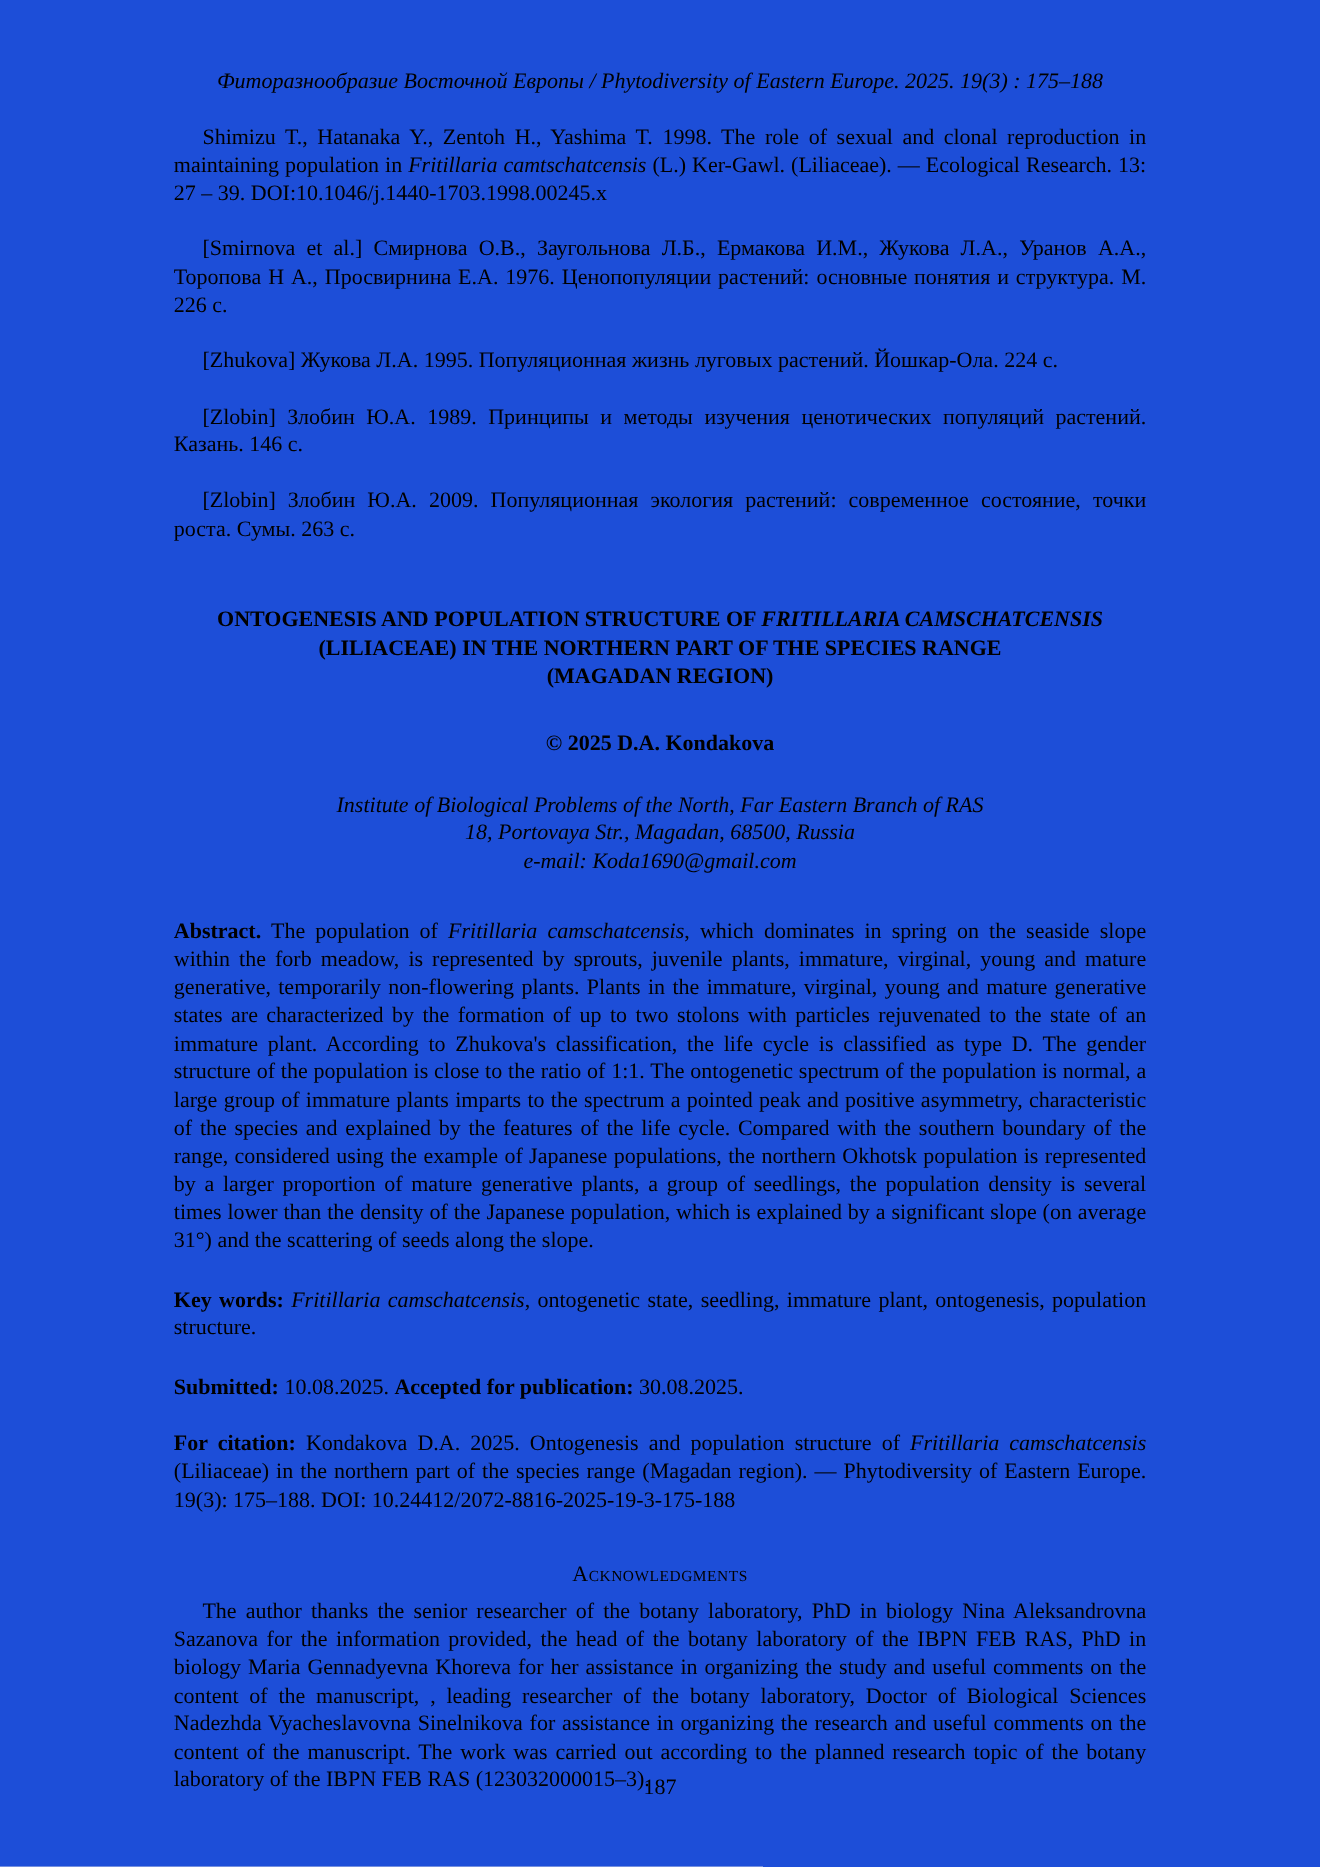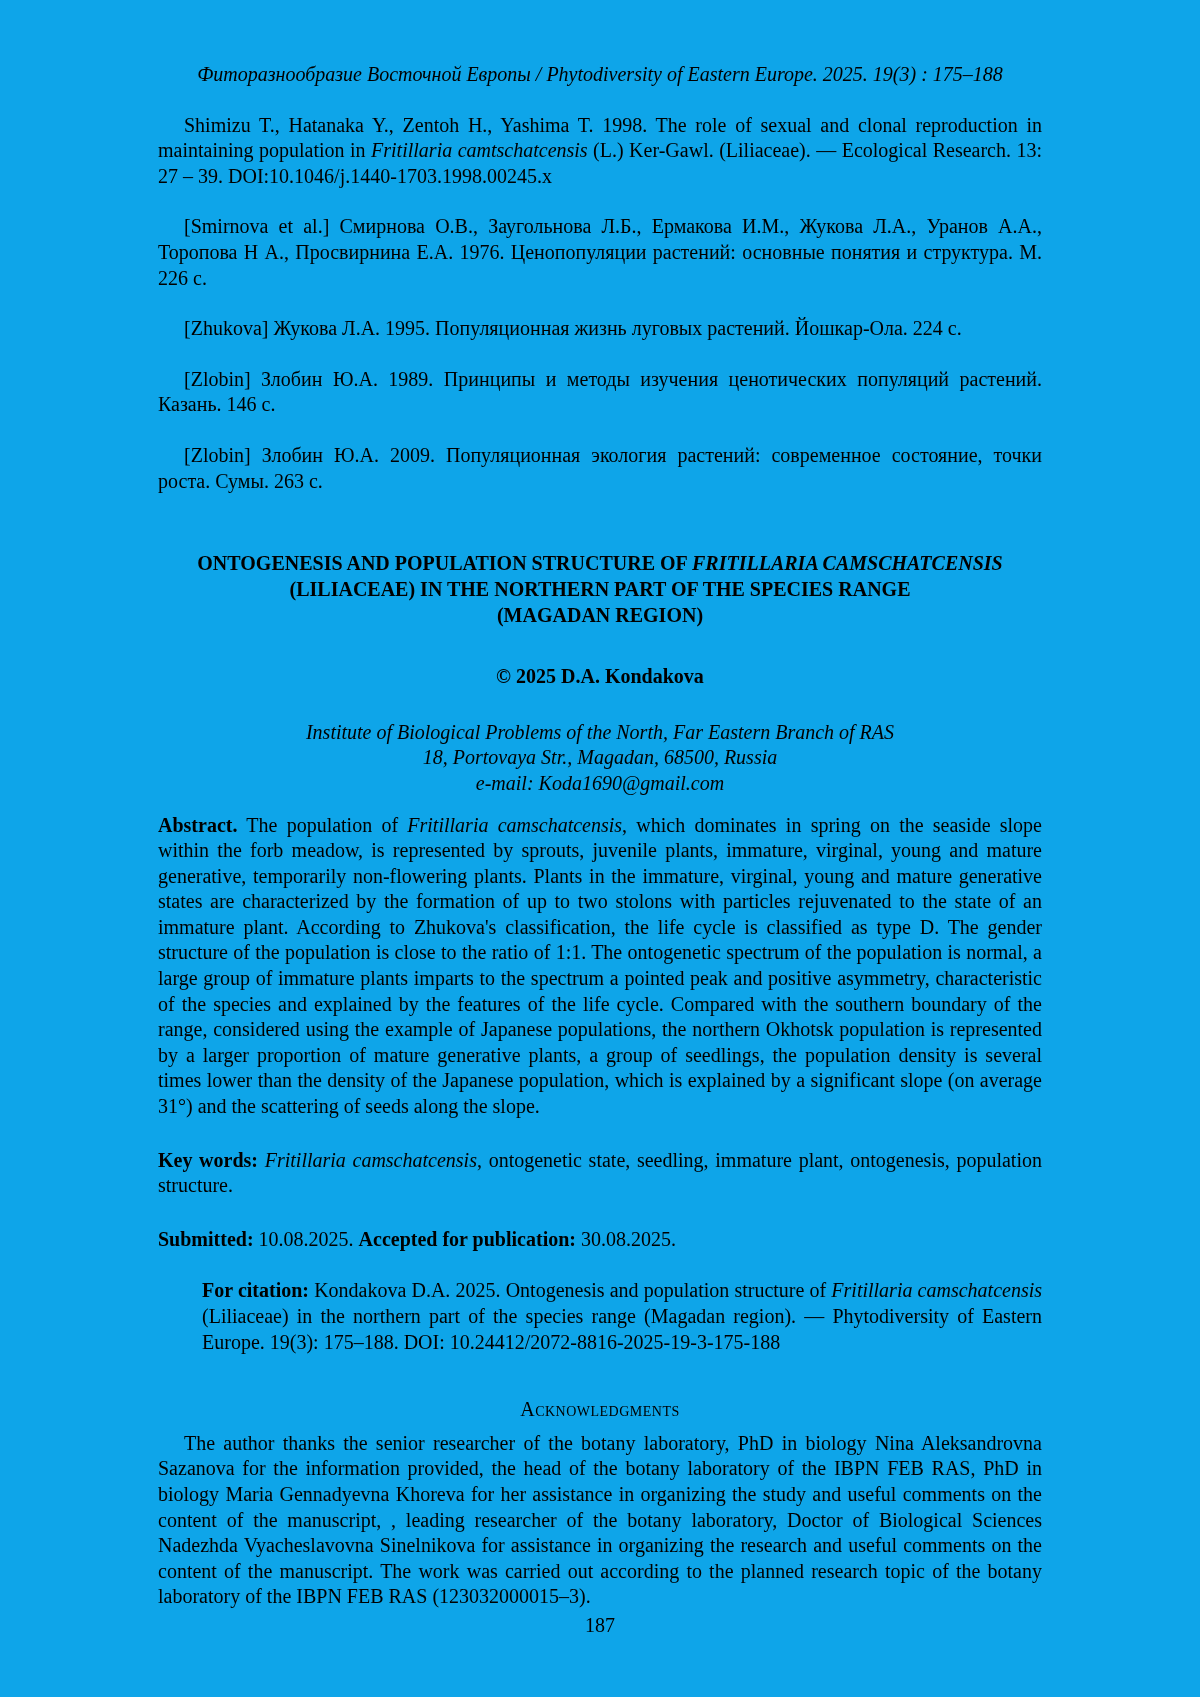--- a/index.html
+++ b/index.html
@@ -1,21 +1,21 @@
 <!DOCTYPE html>
 <html><head>
 <meta charset="utf-8">
 <style>
   html, body { margin: 0; padding: 0; background: #e8e8e8; }
   .page {
     position: relative;
     width: 1200px;
     height: 1697px;
     margin: 0 auto;
-    background: #0ea5e9;
+    background: #1d4ed8;
     color: #000000;
     font-family: "Liberation Serif", "DejaVu Serif", serif;
     font-size: 20px;
     line-height: 25.6px;
     box-sizing: border-box;
     padding: 62px 158px 0 158px;
   }
   p { margin: 0; text-align: justify; }
   .italic { font-style: italic; }
   .bold { font-weight: bold; }
@@ -25,25 +25,25 @@
   .refs { margin-bottom: 56px; }
   .refs p { text-indent: 26px; margin-top: 25px; }
   .article-title {
     text-align: center;
     font-weight: bold;
     font-size: 20px;
     line-height: 26px;
     margin-bottom: 36px;
   }
   .copyright { text-align: center; font-weight: bold; margin-bottom: 30px; }
-  .affiliation { text-align: center; font-style: italic; margin-bottom: 16px; }
+  .affiliation { text-align: center; font-style: italic; margin-bottom: 38px; }
   .abstract { margin-bottom: 28px; }
   .keywords { margin-bottom: 28px; }
   .dates { margin-bottom: 26px; }
-  .citation { margin-bottom: 42px; margin-left: 44px; }
+  .citation { margin-bottom: 42px; }
   .ack-heading {
     text-align: center;
     font-variant: small-caps;
     letter-spacing: 0.5px;
     margin-bottom: 8px;
   }
   .ack-body { text-indent: 26px; }
   .page-number {
     position: absolute;
     bottom: 58px;

